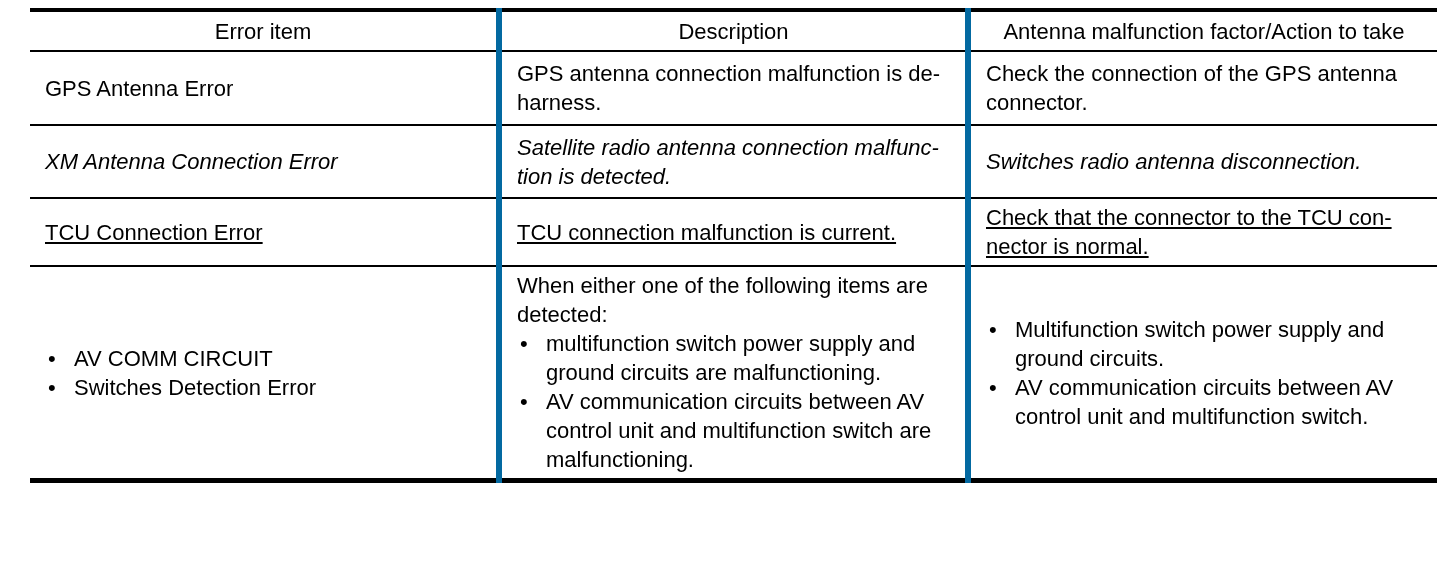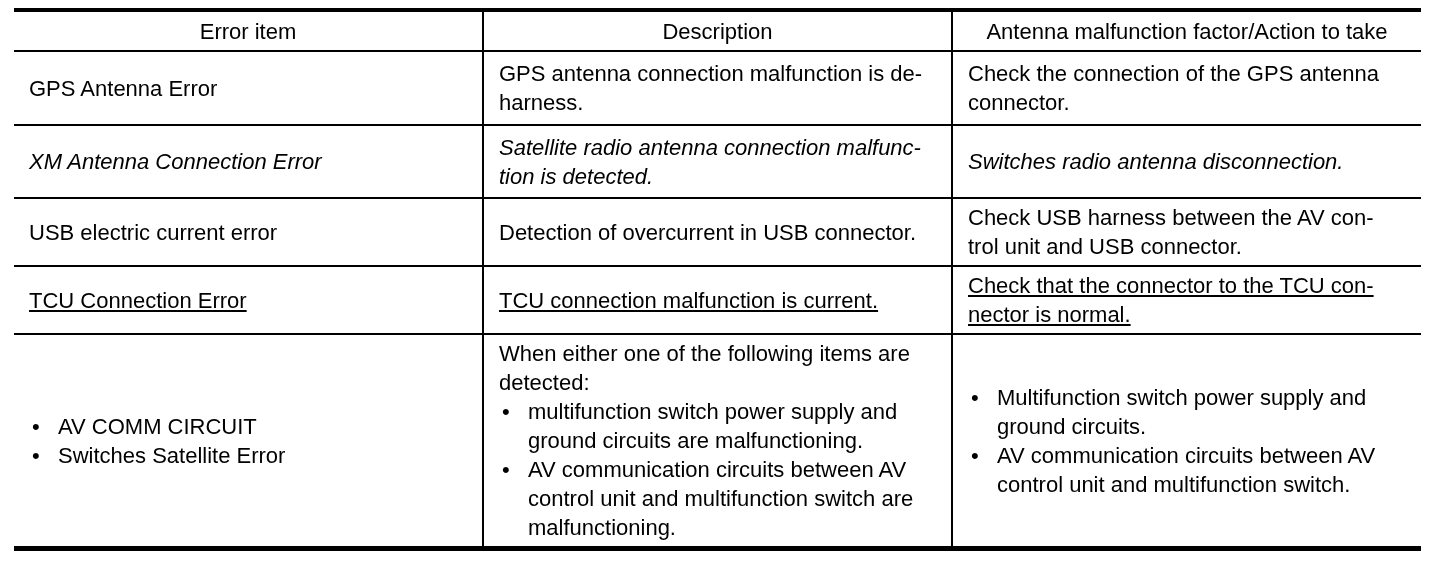--- a/index.html
+++ b/index.html
@@ -7,33 +7,33 @@
     padding: 0;
     background: #ffffff;
     width: 1456px;
     height: 572px;
     overflow: hidden;
     font-family: "Liberation Sans", sans-serif;
     color: #000;
     -webkit-font-smoothing: antialiased;
   }
   .page {
-    padding: 8px 0 0 14px;
+    padding: 8px 0 0 30px;
   }
   table.err-table {
     border-collapse: collapse;
     table-layout: fixed;
     width: 1407px;
     border-top: 4px solid #000;
     border-bottom: 5px solid #000;
   }
   .err-table col { width: 469px; }
   .err-table th,
   .err-table td {
-    border-left: 2px solid #0369a1;
+    border-left: 6px solid #0369a1;
     border-right: 2px solid #000;
     border-bottom: 2px solid #000;
     font-size: 22px;
     line-height: 29px;
     font-weight: normal;
     vertical-align: middle;
     padding: 4px 6px 4px 15px;
     overflow: hidden;
   }
   .err-table th:first-child,
@@ -90,41 +90,35 @@
 harness.</td>
         <td class="pre">Check the connection of the GPS antenna
 connector.</td>
       </tr>
       <tr class="r2">
         <td class="pre">XM Antenna Connection Error</td>
         <td class="pre">Satellite radio antenna connection malfunc-
 tion is detected.</td>
         <td class="pre">Switches radio antenna disconnection.</td>
       </tr>
-      <tr class="r3">
-        <td class="pre">USB electric current error</td>
-        <td class="pre">Detection of overcurrent in USB connector.</td>
-        <td class="pre">Check USB harness between the AV con-
-trol unit and USB connector.</td>
-      </tr>
       <tr class="r4">
         <td class="pre">TCU Connection Error</td>
         <td class="pre">TCU connection malfunction is current.</td>
         <td class="pre">Check that the connector to the TCU con-
 nector is normal.</td>
       </tr>
       <tr class="r5">
         <td>
           <div class="bullet-item">
             <span class="bullet-marker">•</span>
             <span class="bullet-text">AV COMM CIRCUIT</span>
           </div>
           <div class="bullet-item">
             <span class="bullet-marker">•</span>
-            <span class="bullet-text">Switches Satellite Error</span>
+            <span class="bullet-text">Switches Detection Error</span>
           </div>
         </td>
         <td>
           <div class="pre">When either one of the following items are
 detected:</div>
           <div class="bullet-item">
             <span class="bullet-marker">•</span>
             <span class="bullet-text">multifunction switch power supply and
 ground circuits are malfunctioning.</span>
           </div>

